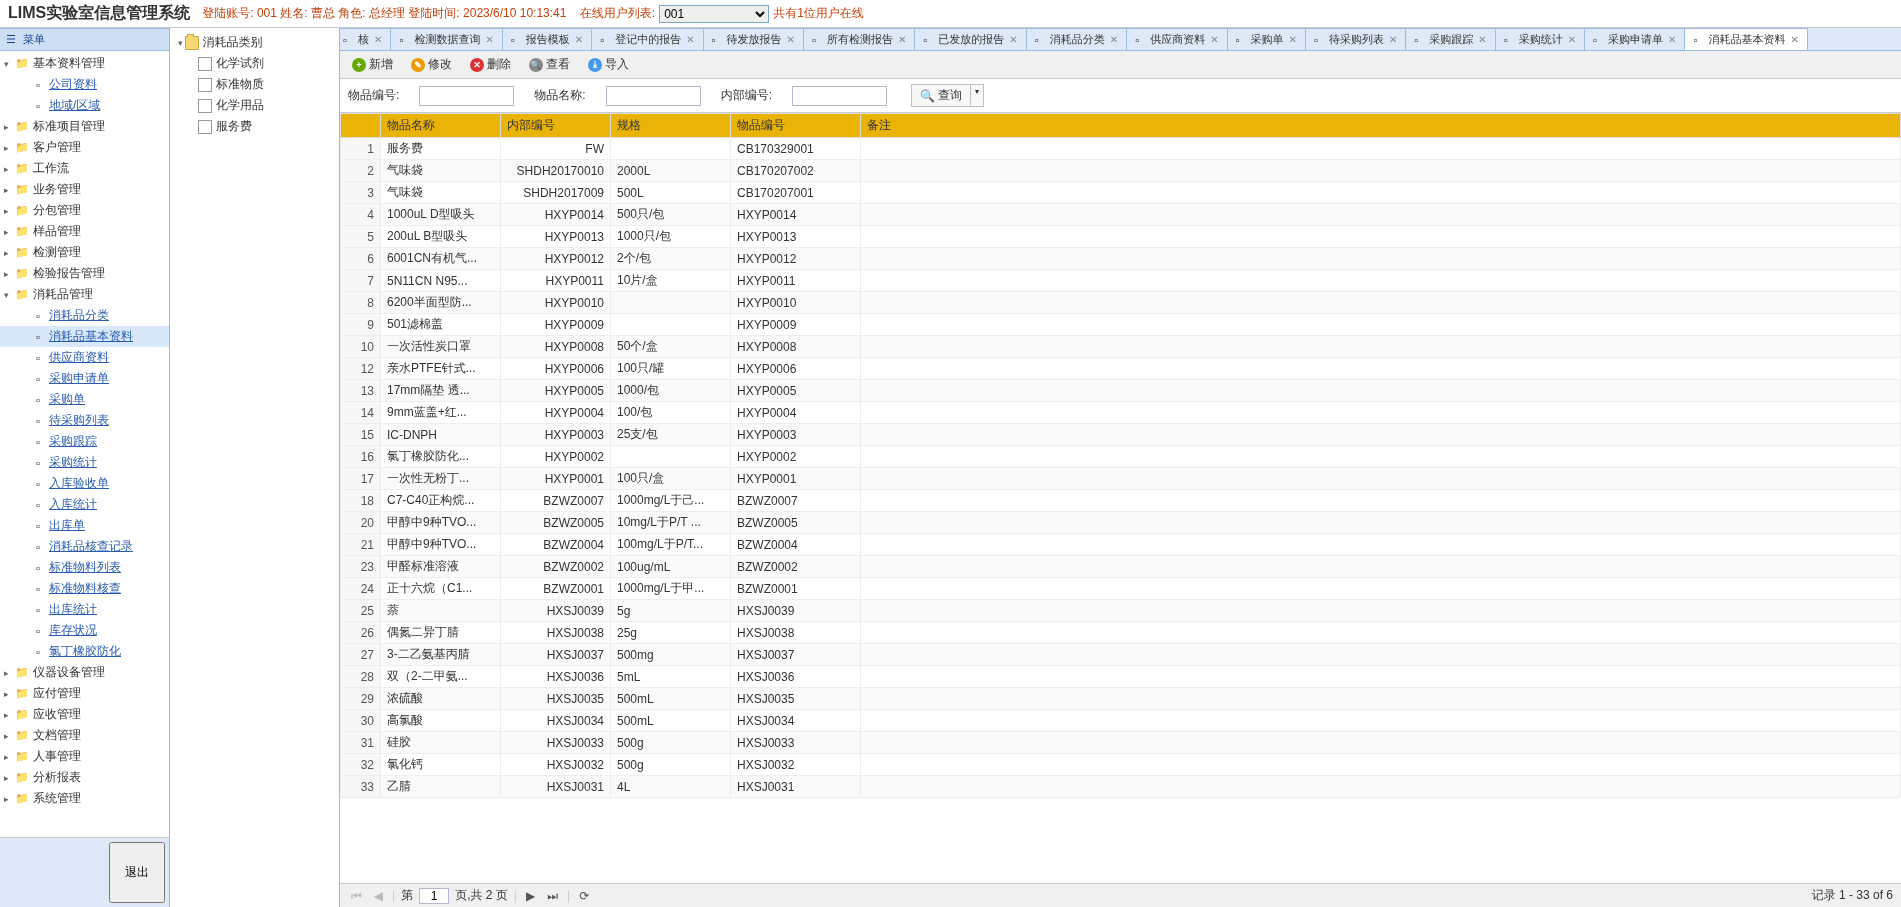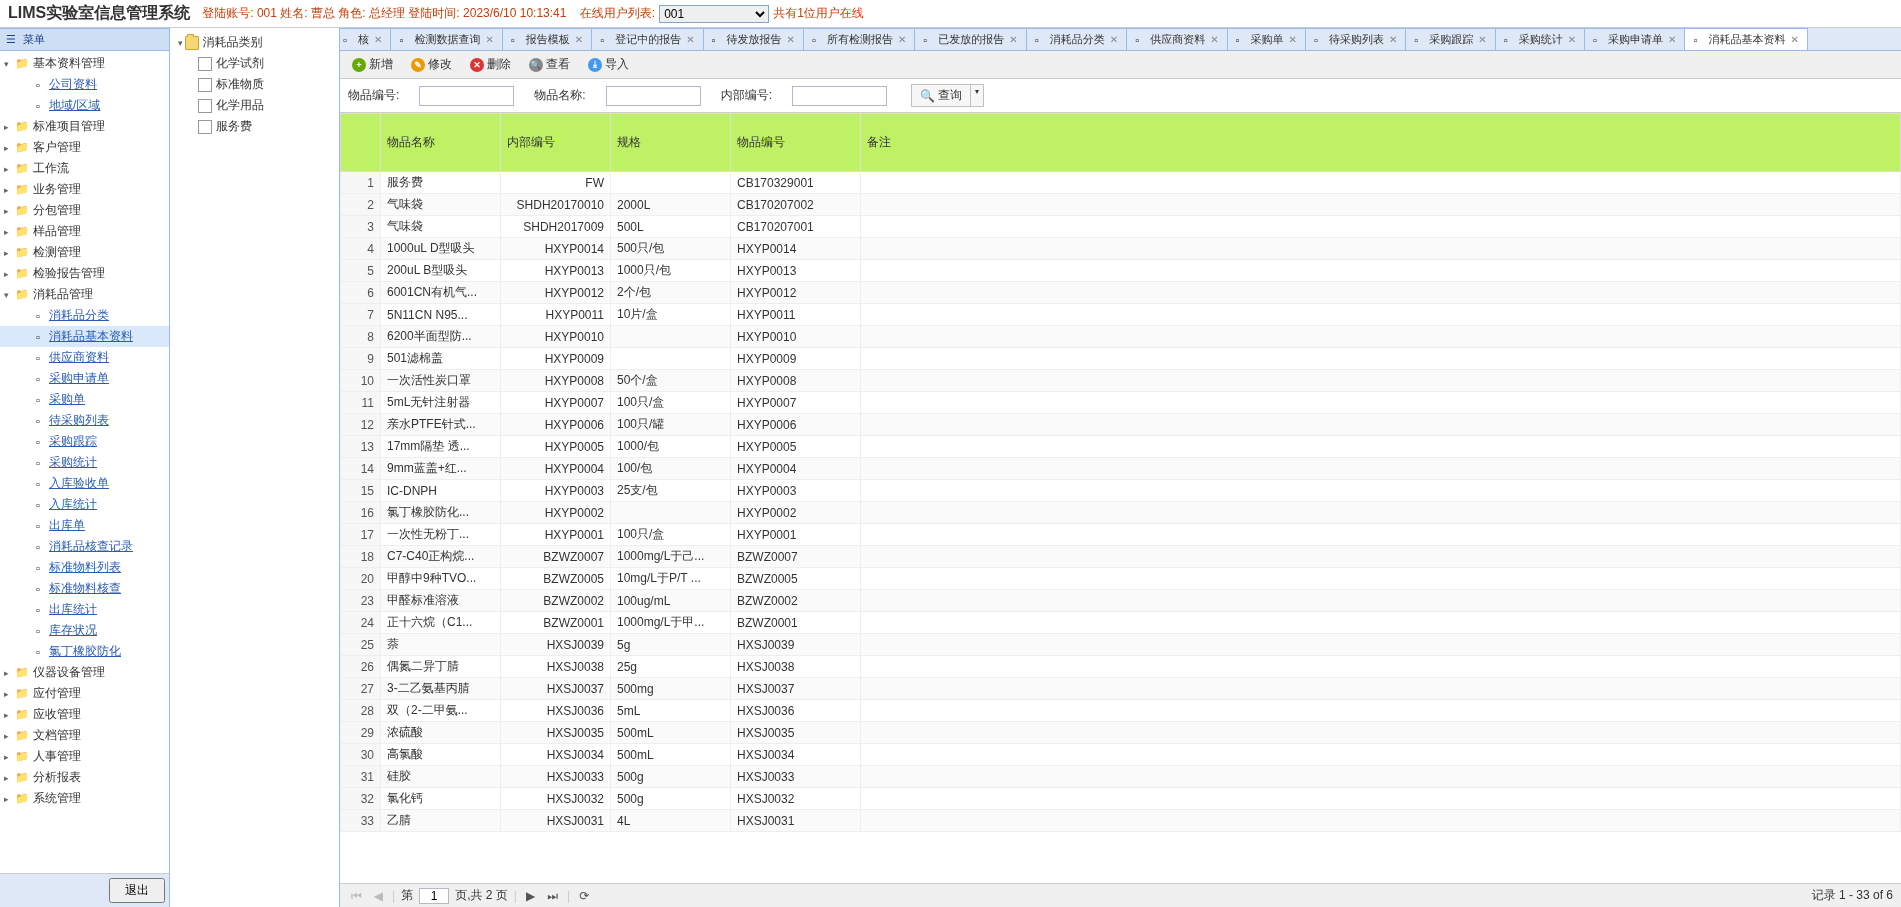--- a/index.html
+++ b/index.html
@@ -15,21 +15,21 @@
 .menu-tree { flex: 1; background: #fff; overflow-y: auto; padding: 2px 0; }
 .tree-node { padding: 2px 4px 2px 18px; cursor: pointer; white-space: nowrap; display: flex; align-items: center; }
 .tree-node.parent { padding-left: 4px; }
 .tree-node.child { padding-left: 30px; }
 .tree-node.selected { background: #d9e8fb; }
 .tree-node .arrow { width: 10px; display: inline-block; color: #666; font-size: 9px; }
 .tree-node .nicon { width: 16px; height: 16px; margin-right: 3px; display: inline-flex; align-items: center; justify-content: center; font-size: 11px; }
 .tree-node a { color: #2a5db0; text-decoration: underline; font-size: 12px; }
 .tree-node span.label { font-size: 12px; }
 .logout-bar { padding: 4px; text-align: right; border-top: 1px solid #ccc; background: #dfe8f6; }
-.logout-bar button { padding: 2px 14px; font-size: 12px; }
+.logout-bar button { padding: 20px 14px; font-size: 12px; }
 .mid-panel { width: 170px; border-right: 1px solid #99bbe8; display: flex; flex-direction: column; }
 .mid-tree { flex: 1; background: #fff; padding: 4px; }
 .mid-tree .mt-node { padding: 2px 4px; display: flex; align-items: center; cursor: pointer; }
 .mid-tree .mt-node.child { padding-left: 24px; }
 .mid-tree .mt-node .ficon { width: 14px; height: 14px; margin-right: 4px; display: inline-block; }
 .right-panel { flex: 1; display: flex; flex-direction: column; min-width: 0; }
 .tabs { display: flex; background: #dfe8f6; border-bottom: 1px solid #99bbe8; overflow: hidden; }
 .tab { display: flex; align-items: center; padding: 3px 8px; border: 1px solid #99bbe8; border-bottom: none; background: #dfe8f6; margin-right: -1px; cursor: pointer; white-space: nowrap; font-size: 11px; }
 .tab.partial-left { border-left: none; padding-left: 3px; }
 .tab.active { background: #fff; }
@@ -39,21 +39,21 @@
 .toolbar .tbtn { display: flex; align-items: center; padding: 2px 6px; cursor: pointer; }
 .toolbar .tbtn .bicon { width: 14px; height: 14px; margin-right: 3px; border-radius: 50%; display: inline-flex; align-items: center; justify-content: center; color: #fff; font-size: 9px; font-weight: bold; }
 .searchbar { display: flex; align-items: center; padding: 5px 8px; border-bottom: 1px solid #ccc; gap: 20px; }
 .searchbar label { font-size: 12px; }
 .searchbar input[type=text] { border: 1px solid #b5b8c8; padding: 2px 4px; width: 95px; font-size: 12px; }
 .searchbar .qbtn { display: flex; align-items: center; border: 1px solid #c0c0c0; padding: 2px 8px; cursor: pointer; background: #f7f7f7; }
 .searchbar .qbtn .qicon { margin-right: 3px; color: #888; }
 .searchbar .qdrop { border: 1px solid #c0c0c0; border-left: none; padding: 2px 4px; cursor: pointer; background: #f7f7f7; font-size: 8px; }
 .grid { flex: 1; overflow: auto; }
 table { border-collapse: collapse; width: 100%; }
-th { background: #bef264; border: 1px solid #ddd; padding: 20px 6px; text-align: left; font-weight: normal; font-size: 12px; position: sticky; top: 0; }
+th { background: #eab308; border: 1px solid #ddd; padding: 3px 6px; text-align: left; font-weight: normal; font-size: 12px; position: sticky; top: 0; }
 td { border: 1px solid #eee; padding: 2px 6px; font-size: 12px; white-space: nowrap; overflow: hidden; text-overflow: ellipsis; }
 td.rownum { text-align: right; background: #f7f7f7; color: #555; width: 40px; }
 tr:nth-child(even) td:not(.rownum) { background: #fafafa; }
 .pager { display: flex; align-items: center; padding: 3px 8px; border-top: 1px solid #ccc; background: #f0f0f0; gap: 6px; font-size: 12px; }
 .pager .pbtn { cursor: pointer; color: #555; padding: 0 3px; }
 .pager .pbtn.disabled { color: #bbb; }
 .pager input { width: 30px; text-align: center; border: 1px solid #b5b8c8; font-size: 12px; }
 .pager .sep { color: #ccc; }
 .pager .spacer { flex: 1; }
 .folder-icon { display: inline-block; width: 14px; height: 11px; background: #f7d774; border: 1px solid #c9a43a; border-radius: 1px; position: relative; }
@@ -491,28 +491,20 @@
             </tr>
             <tr>
               <td class="rownum">10</td>
               <td class="col-name">一次活性炭口罩</td>
               <td class="col-code">HXYP0008</td>
               <td class="col-spec">50个/盒</td>
               <td class="col-num">HXYP0008</td>
               <td></td>
             </tr>
             <tr>
-              <td class="rownum">11</td>
-              <td class="col-name">5mL无针注射器</td>
-              <td class="col-code">HXYP0007</td>
-              <td class="col-spec">100只/盒</td>
-              <td class="col-num">HXYP0007</td>
-              <td></td>
-            </tr>
-            <tr>
               <td class="rownum">12</td>
               <td class="col-name">亲水PTFE针式...</td>
               <td class="col-code">HXYP0006</td>
               <td class="col-spec">100只/罐</td>
               <td class="col-num">HXYP0006</td>
               <td></td>
             </tr>
             <tr>
               <td class="rownum">13</td>
               <td class="col-name">17mm隔垫 透...</td>
@@ -560,20 +552,28 @@
               <td class="col-spec">1000mg/L于己...</td>
               <td class="col-num">BZWZ0007</td>
               <td></td>
             </tr>
             <tr>
               <td class="rownum">20</td>
               <td class="col-name">甲醇中9种TVO...</td>
               <td class="col-code">BZWZ0005</td>
               <td class="col-spec">10mg/L于P/T ...</td>
               <td class="col-num">BZWZ0005</td>
+              <td></td>
+            </tr>
+            <tr>
+              <td class="rownum">21</td>
+              <td class="col-name">甲醇中9种TVO...</td>
+              <td class="col-code">BZWZ0004</td>
+              <td class="col-spec">100mg/L于P/T...</td>
+              <td class="col-num">BZWZ0004</td>
               <td></td>
             </tr>
             <tr>
               <td class="rownum">23</td>
               <td class="col-name">甲醛标准溶液</td>
               <td class="col-code">BZWZ0002</td>
               <td class="col-spec">100ug/mL</td>
               <td class="col-num">BZWZ0002</td>
               <td></td>
             </tr>

